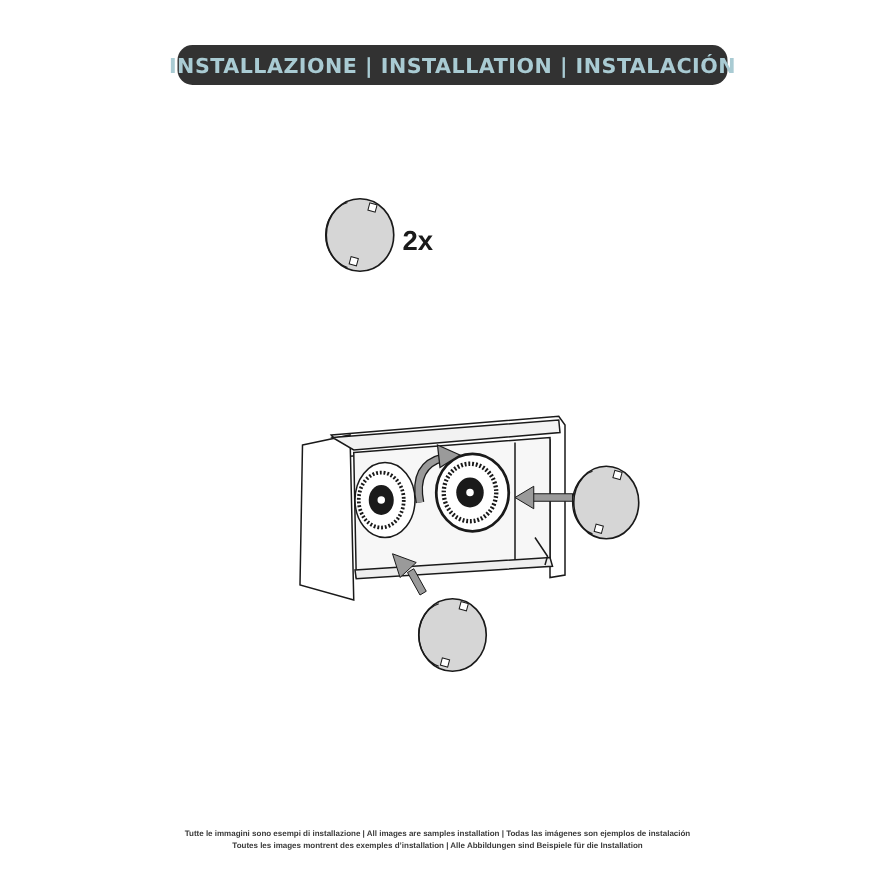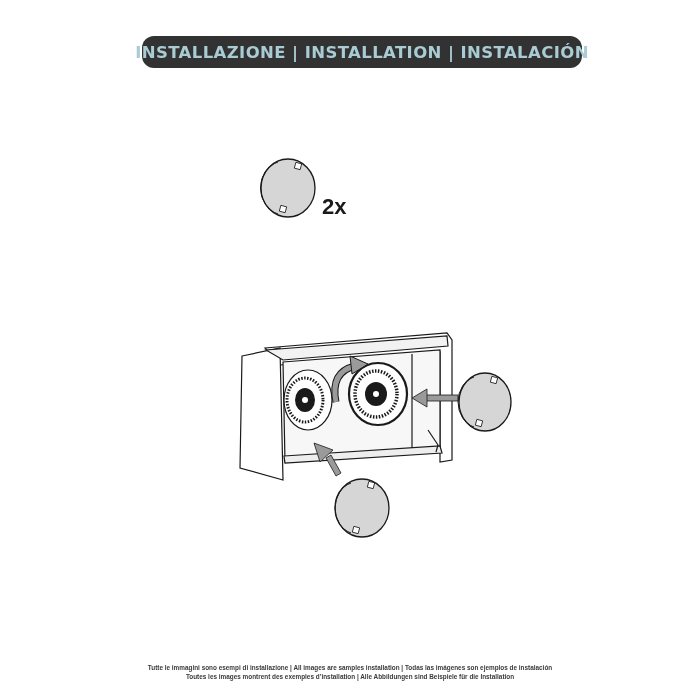--- a/index.html
+++ b/index.html
@@ -1,19 +1,19 @@
 <!DOCTYPE html>
 <html><head>
 <meta charset="utf-8">
 <style>
   html, body { margin:0; padding:0; }
   body { width:700px; height:700px; background:#ffffff; position:relative; overflow:hidden; font-family:"Liberation Sans", sans-serif; }
   .header-bar { position:absolute; left:130px; top:36px; width:440px; height:32px; background:#323232; border-radius:12px; display:flex; align-items:center; justify-content:center;margin-left:12px; }
   .header-title { color:#a9cbd3; font-family:"DejaVu Sans", sans-serif; font-weight:bold; font-size:16.5px; letter-spacing:0.4px; white-space:nowrap; }
-  .qty { position:absolute; left:322px; top:194px; font-size:22px; font-weight:bold; color:#1a1a1a; font-family:"Liberation Sans", sans-serif; }
+  .qty { position:absolute; left:322px; top:180px; font-size:22px; font-weight:bold; color:#1a1a1a; font-family:"Liberation Sans", sans-serif; }
   .illustration { position:absolute; left:0; top:0; }
   .footer { position:absolute; left:0; top:664px; width:700px; text-align:center; font-family:"Liberation Sans", sans-serif; font-size:6.4px; font-weight:bold; color:#3a3a3a; line-height:8.5px; }
 </style>
 </head>
 <body>
 
 <div class="header-bar">
   <span class="header-title">INSTALLAZIONE | INSTALLATION | INSTALACIÓN</span>
 </div>
 

